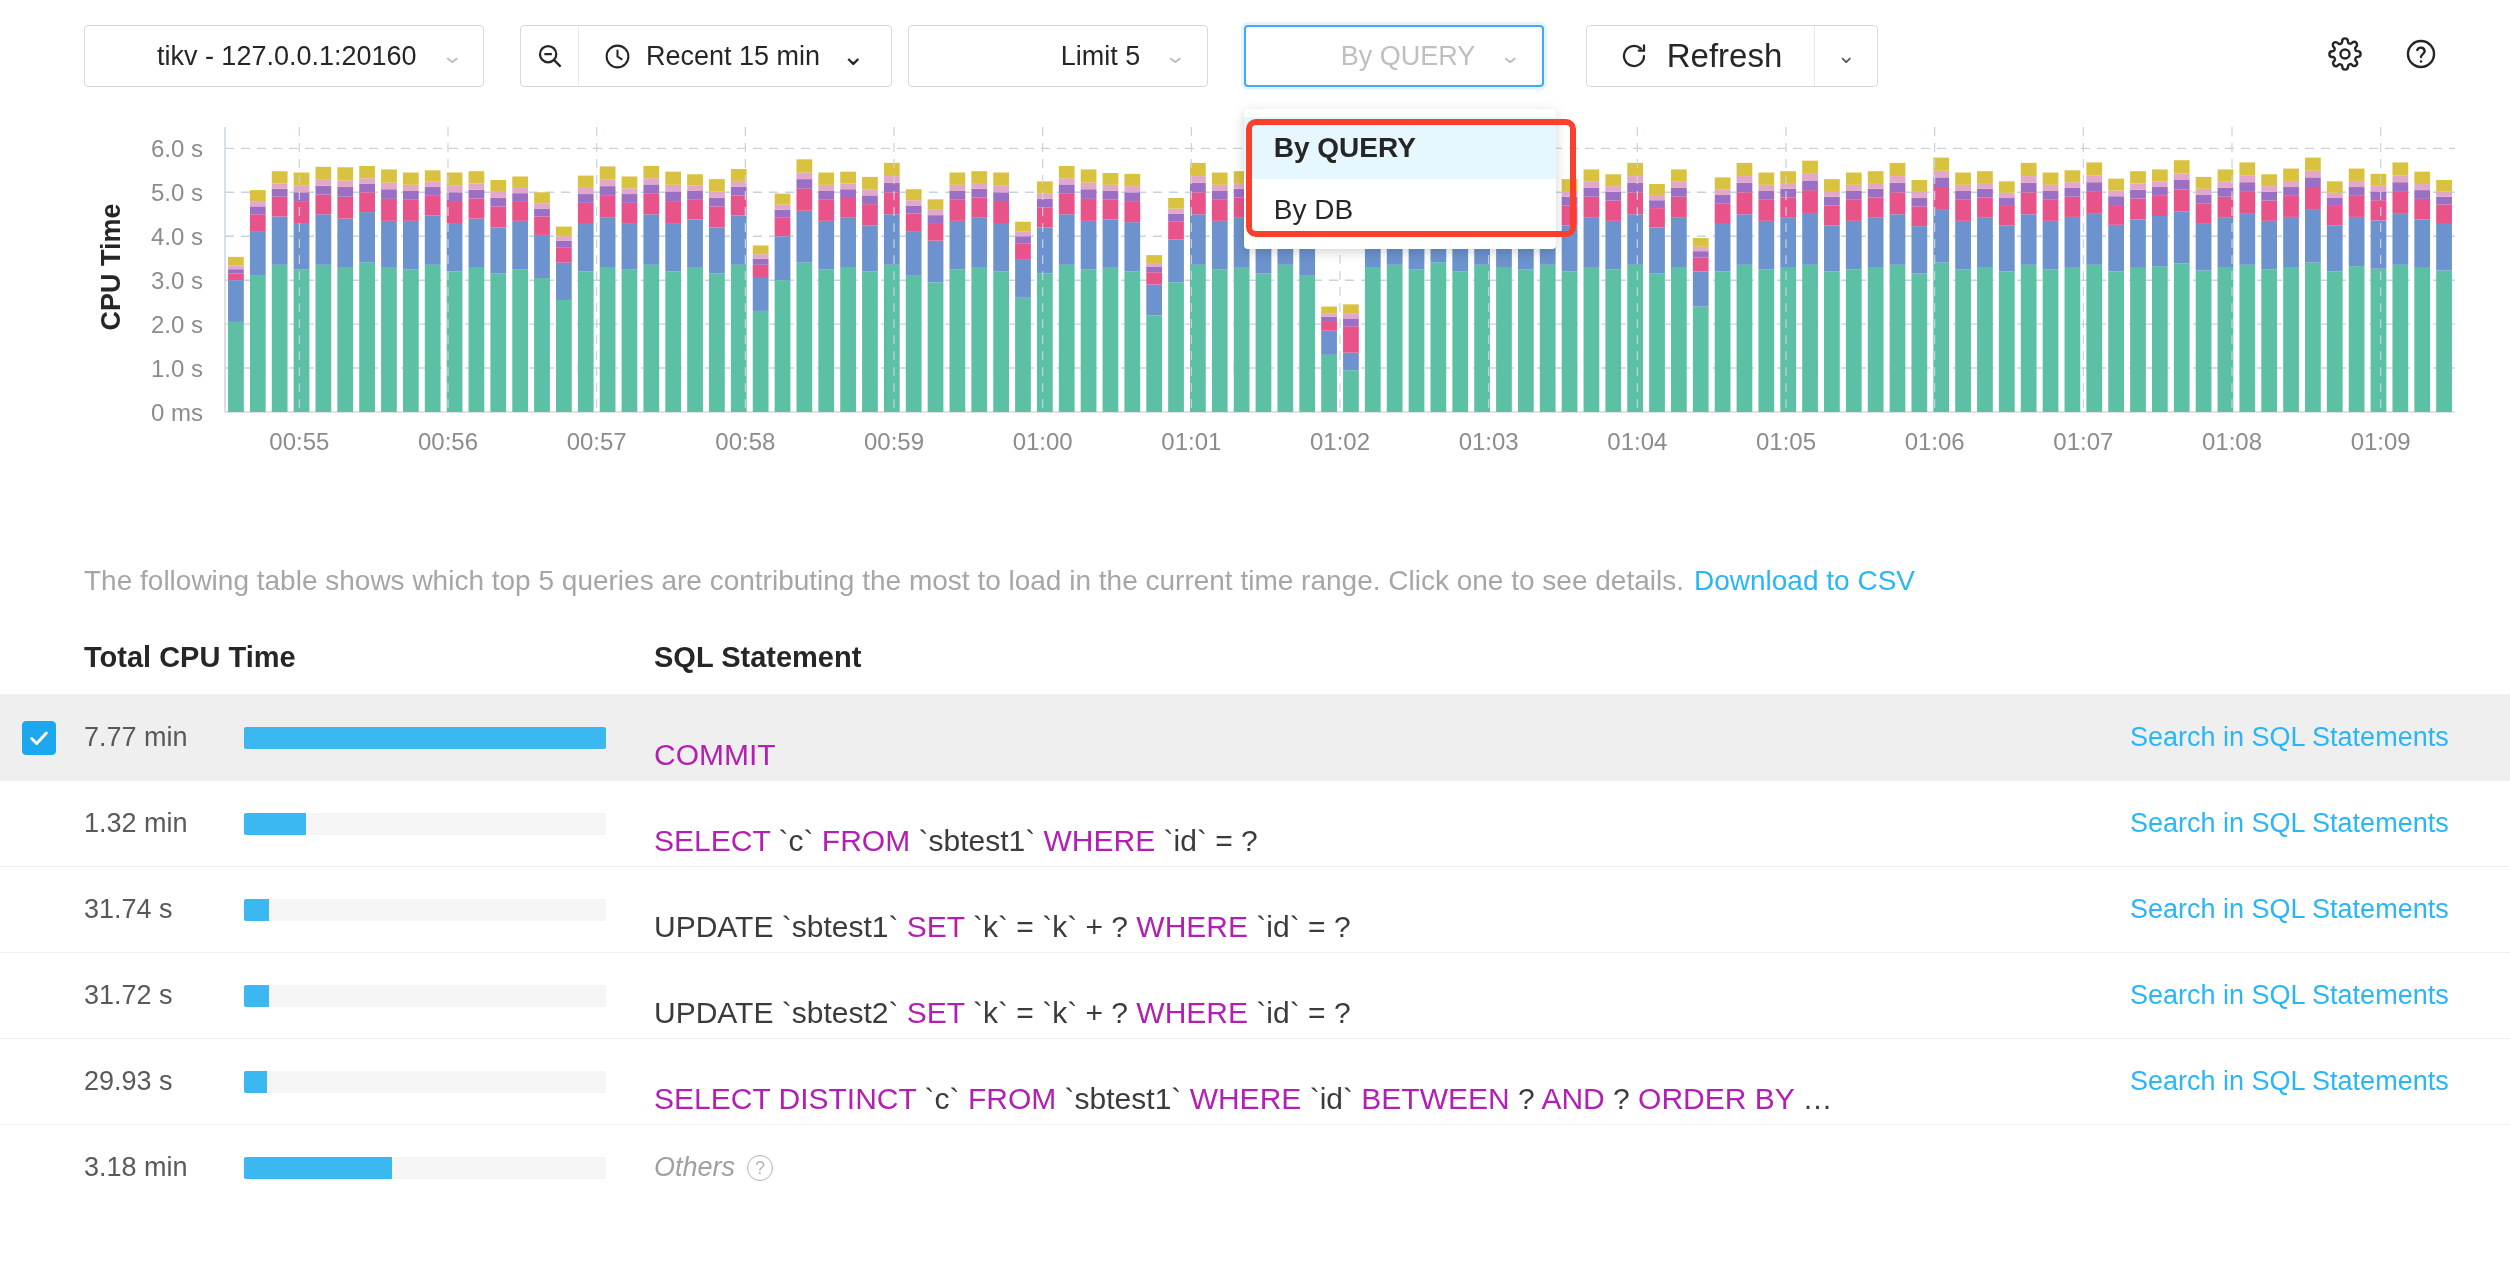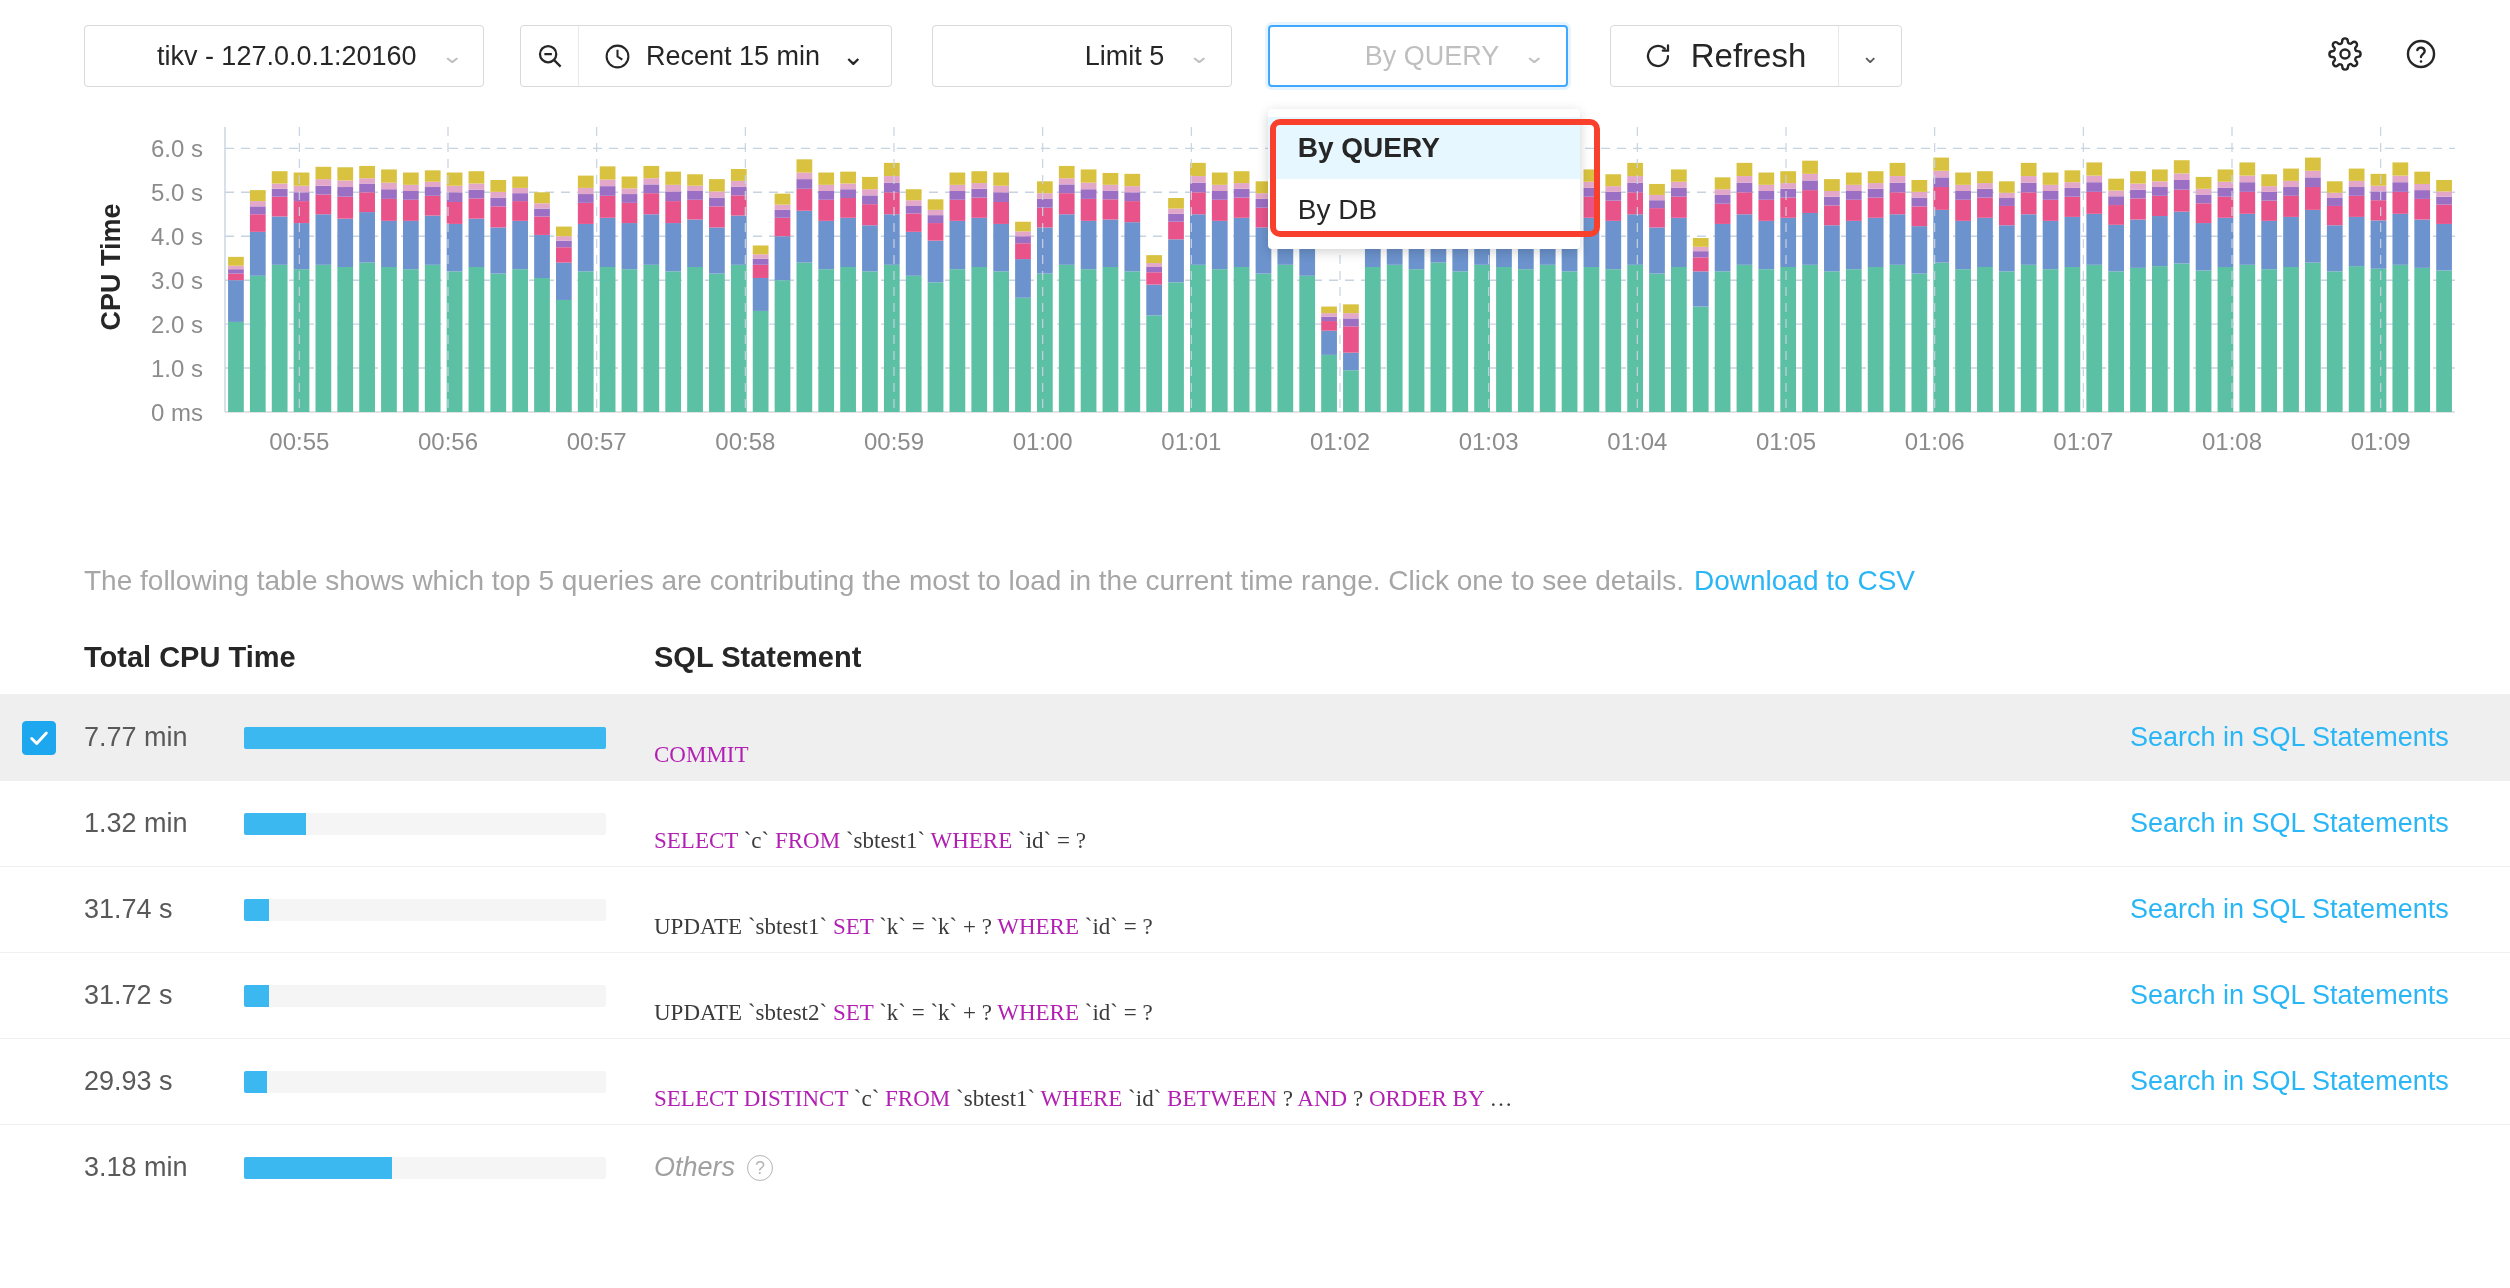--- a/index.html
+++ b/index.html
@@ -34,21 +34,21 @@
   .ctl .caret {
     color: #bfbfbf; font-size: 22px; margin-left: 26px; line-height: 1;
     display: inline-block; transform: scaleX(1.25);
   }
   #instance-select { width: 400px; margin-right: 36px; }
   #limit-select { width: 300px; margin-right: 36px; }
 
   .zoom-group {
     height: 62px; display: flex; align-items: stretch;
     border: 1px solid #d9d9d9; border-radius: 4px; background: #fff;
-    margin-right: 40px;
+    margin-right: 16px;
   }
   .zoom-btn {
     width: 58px; display: flex; align-items: center; justify-content: center;
     border-right: 1px solid #e8e8e8;
   }
   .time-range {
     display: flex; align-items: center; gap: 14px;
     padding: 0 26px 0 24px; font-size: 27px;
   }
 
@@ -141,22 +141,22 @@
   .cpu-cell {
     width: 570px; display: flex; align-items: center; gap: 0;
   }
   .cpu-val { width: 160px; font-size: 27px; color: #595959; }
   .bar-track {
     width: 362px; height: 22px; background: #f5f5f5; border-radius: 2px;
     overflow: hidden;
   }
   .bar-fill { height: 100%; background: #3bb8f0; }
   .sql-cell {
-    flex: 1; font-family: Liberation Serif, serif;
-    font-size: 23px; color: #3b3b3b; white-space: nowrap; overflow: hidden; margin-top: 35px;
+    flex: 1; font-family: Liberation Sans, sans-serif;
+    font-size: 30px; color: #3b3b3b; white-space: nowrap; overflow: hidden; margin-top: 35px;
   }
   .kw { color: #b21fb3; }
   .plain { color: #3b3b3b; }
   .others-cell {
     flex: 1; font-size: 27px; color: #a0a0a0; font-style: italic;
     display: flex; align-items: center; gap: 12px;
   }
   .search-link {
     width: 380px; font-size: 27px; color: #29b6f6; padding-right: 40px;
   }

